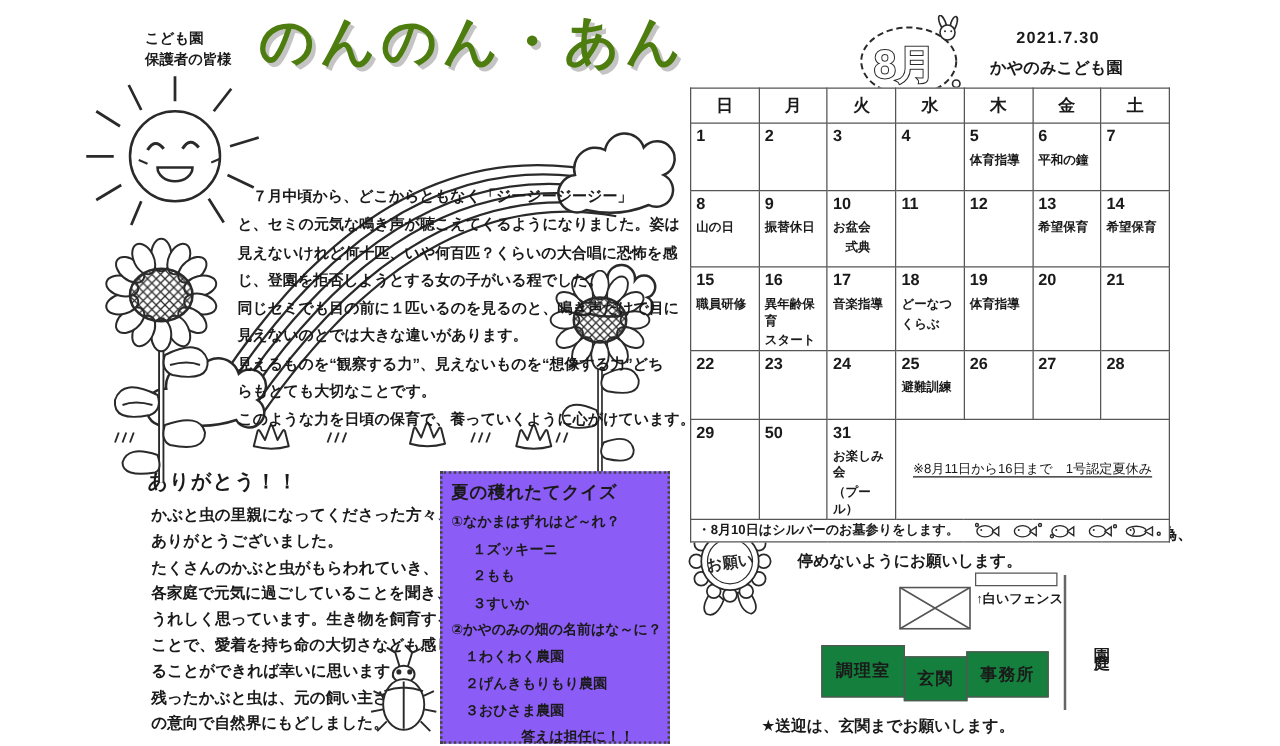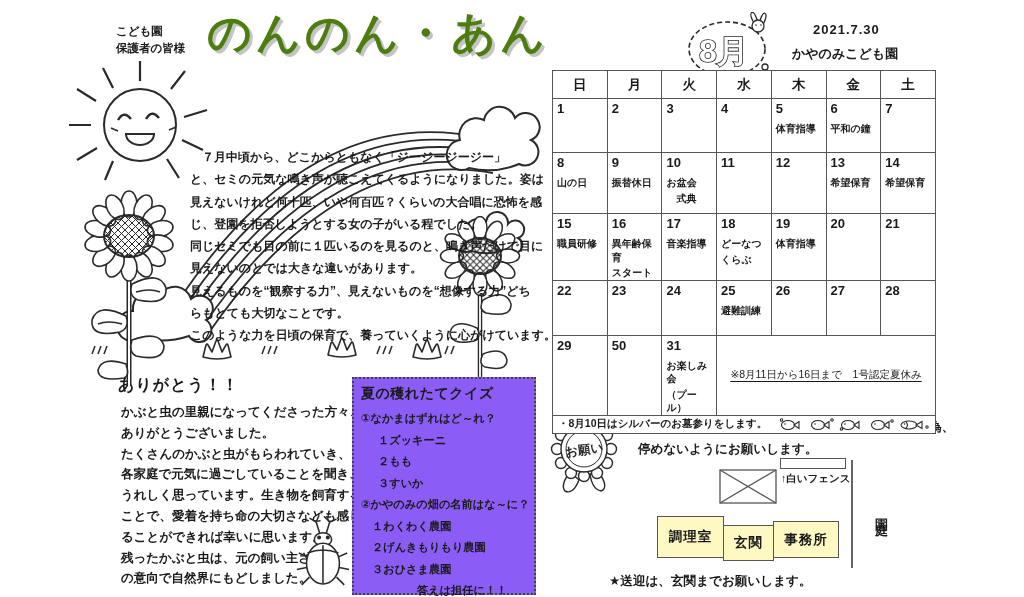--- a/index.html
+++ b/index.html
@@ -43,21 +43,21 @@
   .note-wrap{display:flex;justify-content:space-between;align-items:flex-start;}
   .note-text{font-size:10.5px;font-weight:bold;white-space:nowrap;}
 
   .notice-l1{left:638px;top:419px;font-size:12.6px;font-weight:600;white-space:nowrap;}
   .notice-l2{left:638px;top:441px;font-size:12.6px;font-weight:600;white-space:nowrap;}
 
   .fence{left:780px;top:458px;width:66px;height:11px;border:1.3px solid #555;background:#fff;box-sizing:border-box;}
   .fence-label{left:781px;top:472px;font-size:10.5px;font-weight:600;white-space:nowrap;}
   .vline{left:851px;top:460px;width:2px;height:108px;background:#666;}
   .yard{left:872px;top:508px;writing-mode:vertical-rl;font-size:13px;font-weight:600;letter-spacing:4px;}
-  .room{position:absolute;border:1.3px solid #555;background:#fef9c3;display:flex;align-items:center;
+  .room{position:absolute;border:1.3px solid #555;background:#15803d;display:flex;align-items:center;
         justify-content:center;font-size:13.5px;font-weight:600;letter-spacing:1px;box-sizing:border-box;}
   .room-kitchen{left:657px;top:516px;width:67px;height:42px;}
   .room-entrance{left:723px;top:525px;width:51px;height:36px;}
   .room-office{left:773px;top:521px;width:66px;height:37px;}
   .map-footer{left:609px;top:573px;font-size:12.6px;font-weight:600;white-space:nowrap;}
 </style>
 </head>
 <body>
 
 <div class="page">

